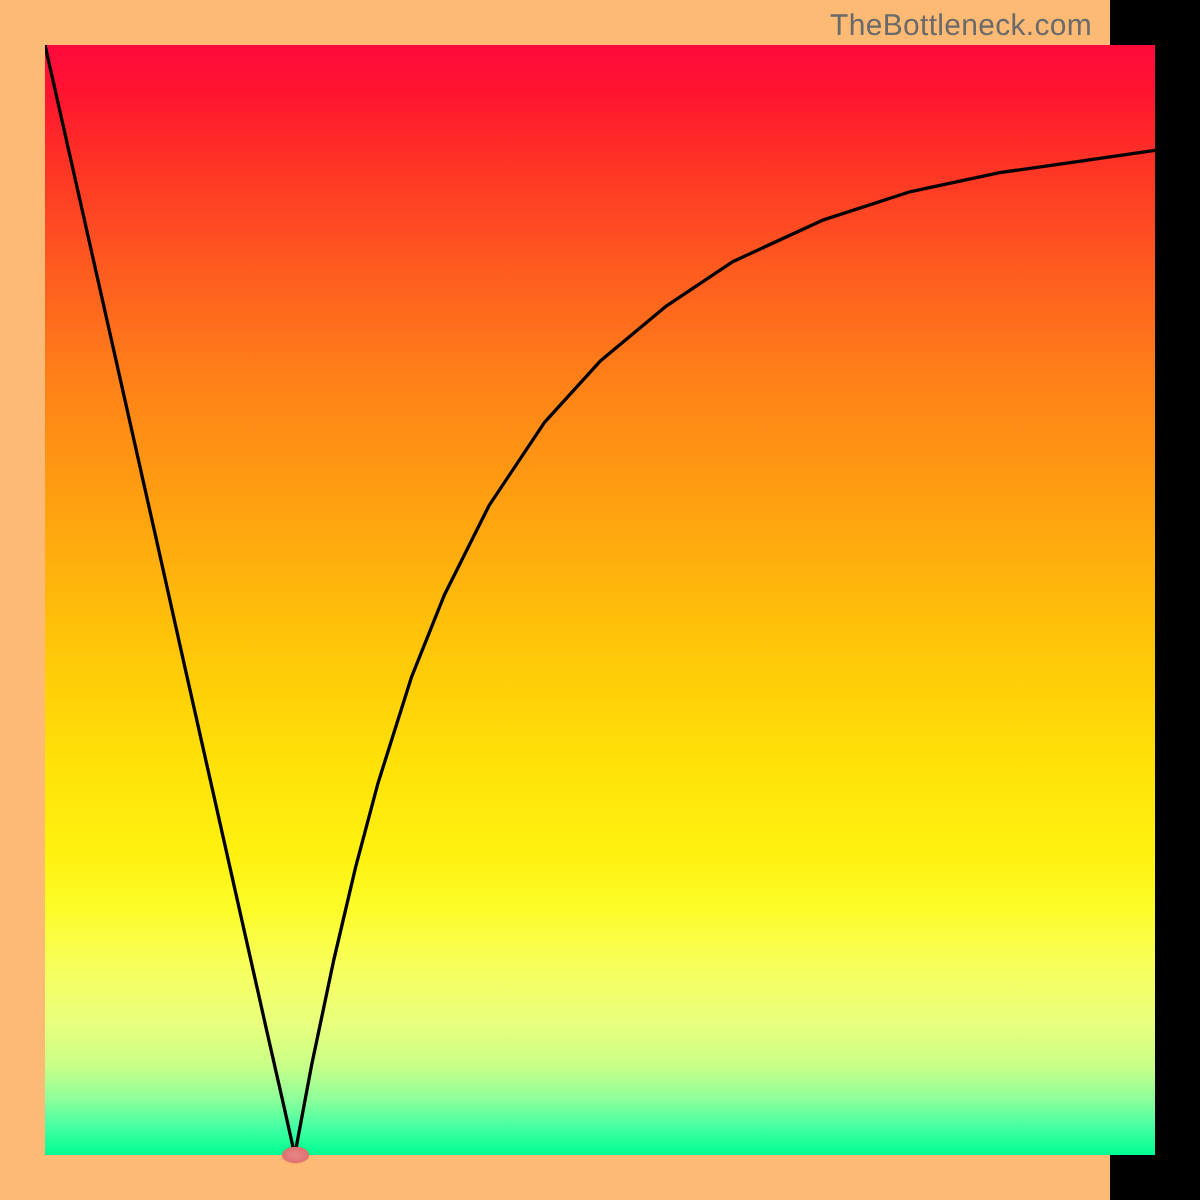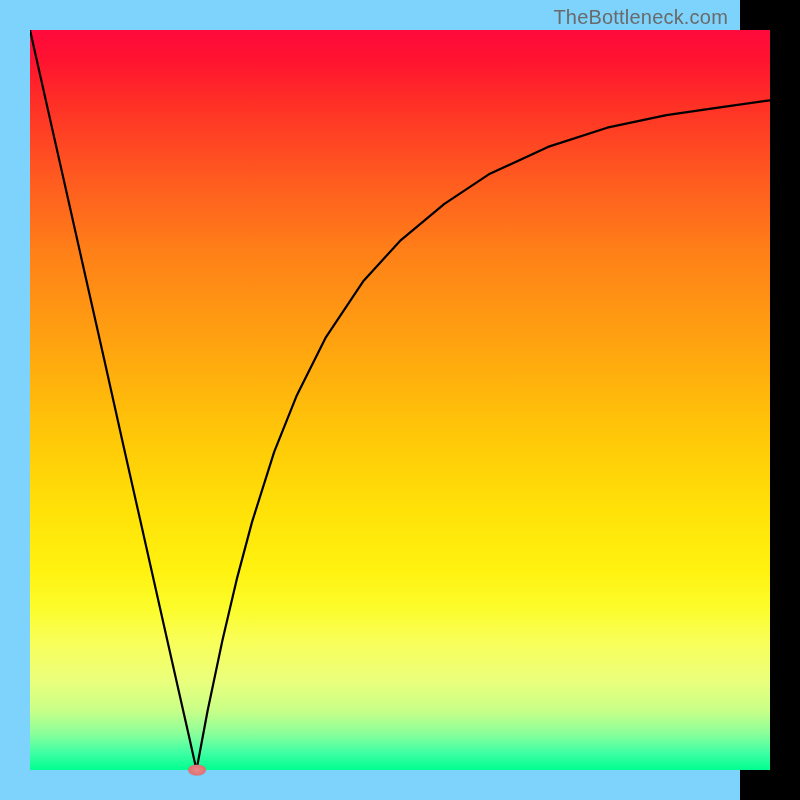--- a/index.html
+++ b/index.html
@@ -8,21 +8,21 @@
     width: 800px;
     height: 800px;
     background: #000;
     font-family: Arial, Helvetica, sans-serif;
     overflow: hidden;
   }
   .frame {
     position: relative;
     width: 740px;
     height: 800px;
-    background: #7dd3fc;
+    background: #fdba74;
   }
   .plot {
     position: absolute;
     left: 30px;
     top: 30px;
     width: 740px;
     height: 740px;
     box-sizing: border-box;
   }
   .gradient-bg {

